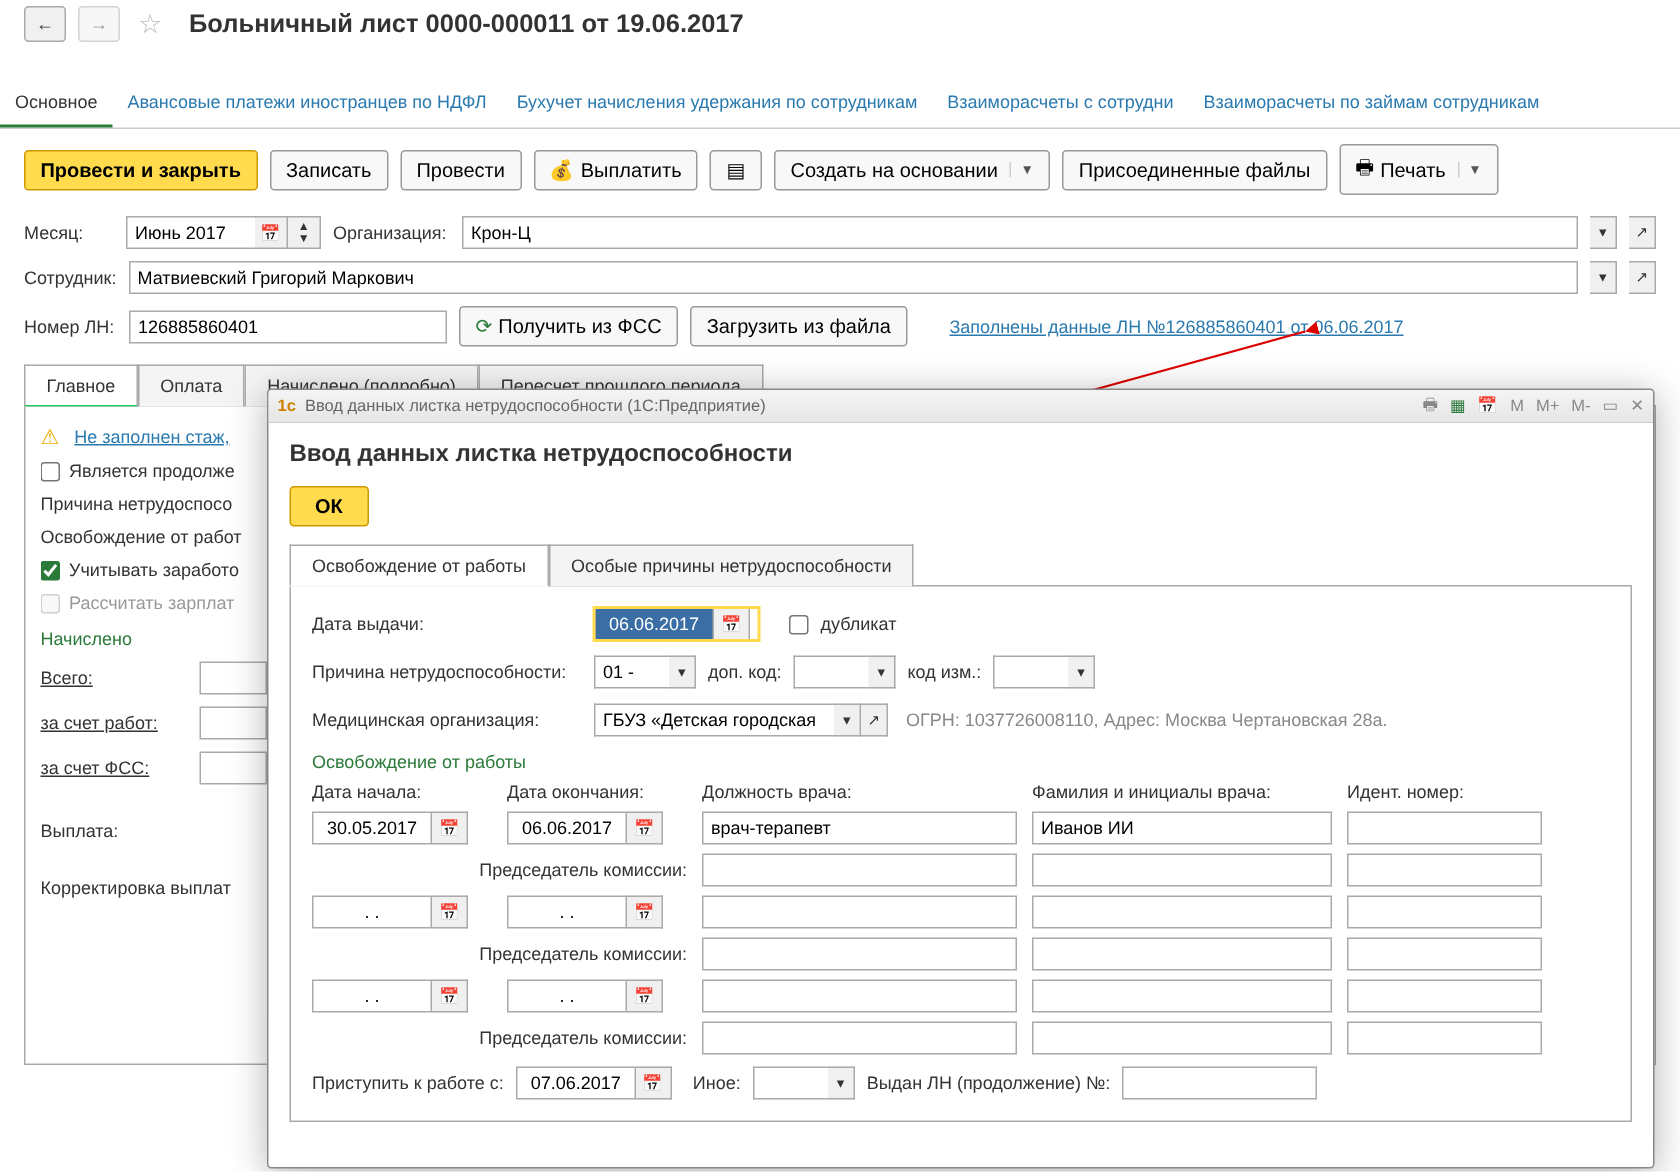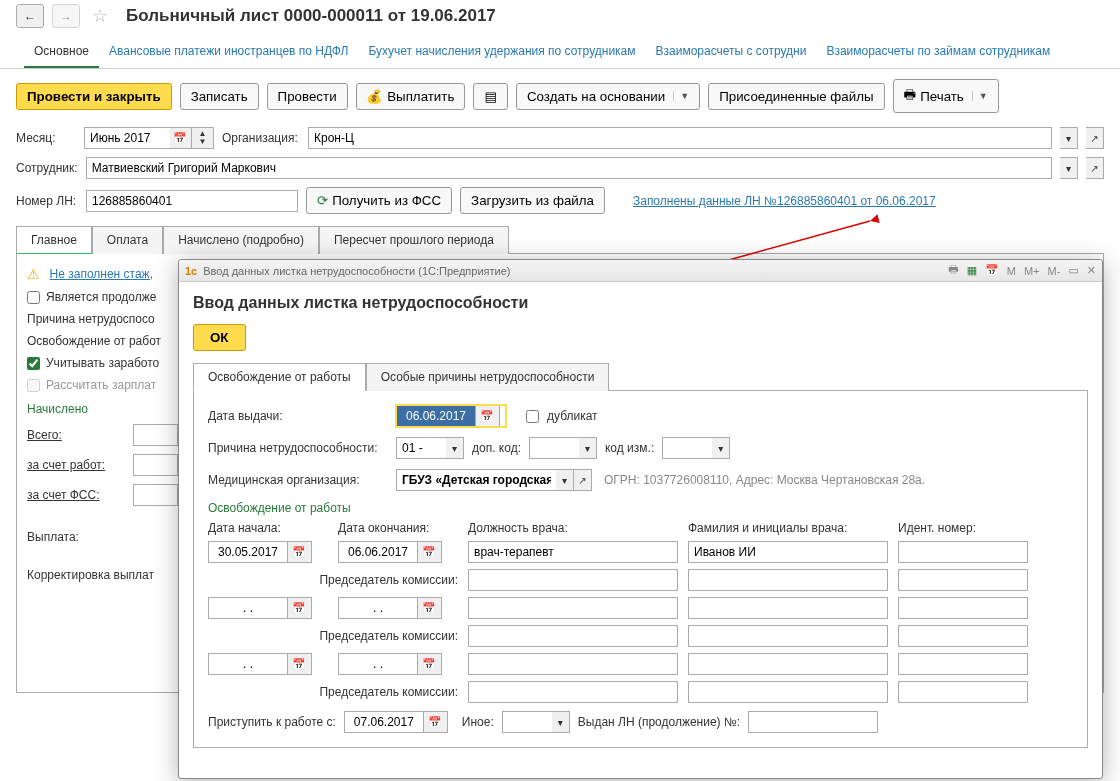--- a/index.html
+++ b/index.html
@@ -1,21 +1,21 @@
 <!DOCTYPE html>
 <html><head>
 <meta charset="utf-8">
 <style>
   * { box-sizing: border-box; margin: 0; padding: 0; }
   body { font-family: Arial, sans-serif; font-size: 12px; color: #333; background: #fff; width: 1120px; height: 781px; overflow: hidden; position: relative; }
   .header { display: flex; align-items: center; padding: 4px 16px; gap: 8px; }
   .nav-btn { width: 28px; height: 24px; border: 1px solid #aaa; border-radius: 3px; background: #f0f0f0; display: flex; align-items: center; justify-content: center; cursor: pointer; }
   .star-icon { width: 24px; height: 24px; color: #bbb; font-size: 18px; display:flex; align-items:center; justify-content:center;}
   .page-title { font-size: 17px; font-weight: bold; margin-left: 6px; }
-  .nav-tabs { display: flex; gap: 0; padding: 0 24px; border-bottom: 1px solid #ccc; margin-top: 6px; }
+  .nav-tabs { display: flex; gap: 0; padding: 0 0; border-bottom: 1px solid #ccc; margin-top: 23px; }
   .nav-tab { padding: 6px 10px 8px; border-bottom: 2px solid transparent; cursor: pointer; color: #2a7ab0; white-space: nowrap; }
   .nav-tab.active { border-bottom: 2px solid #2a7a3a; color: #333; }
   .toolbar { display: flex; gap: 8px; padding: 10px 16px; align-items: center; }
   .btn { padding: 5px 10px; border: 1px solid #999; border-radius: 3px; background: #f8f8f8; cursor: pointer; display: flex; align-items: center; gap: 4px; }
   .btn.primary { background: #ffdb4d; border-color: #cc9900; font-weight: bold; }
   .btn-dropdown-arrow { font-size: 9px; color: #555; margin-left: 4px; border-left:1px solid #ccc; padding-left:6px;}
   .form-row { display: flex; align-items: center; padding: 4px 16px; gap: 8px; }
   .lbl { min-width: 60px; }
   .input { border: 1px solid #aaa; padding: 3px 5px; height: 22px; font-size: 12px; }
   .input-wide { flex: 1; }
@@ -240,21 +240,21 @@
         <span>код изм.:</span>
         <div class="combo-wrap">
             <input class="input small" style="">
             <div class="select-btn">▾</div>
           </div>
       </div>
 
       <div class="field-line">
         <span class="field-label">Медицинская организация:</span>
         <div class="combo-wrap" style="width:200px">
-            <input class="input" style="width: 160px; font-weight: bold;" value="ГБУЗ «Детская городская">
+            <input class="input" style="width: 160px;" value="ГБУЗ «Детская городская">
             <div class="select-btn">▾</div>
             <div class="select-btn">↗</div>
           </div>
         <span class="muted">ОГРН: 1037726008110, Адрес: Москва Чертановская 28а.</span>
       </div>
 
       <div class="sec-green">Освобождение от работы</div>
 
       <div class="cols">
         <div class="hdr">Дата начала:</div>

